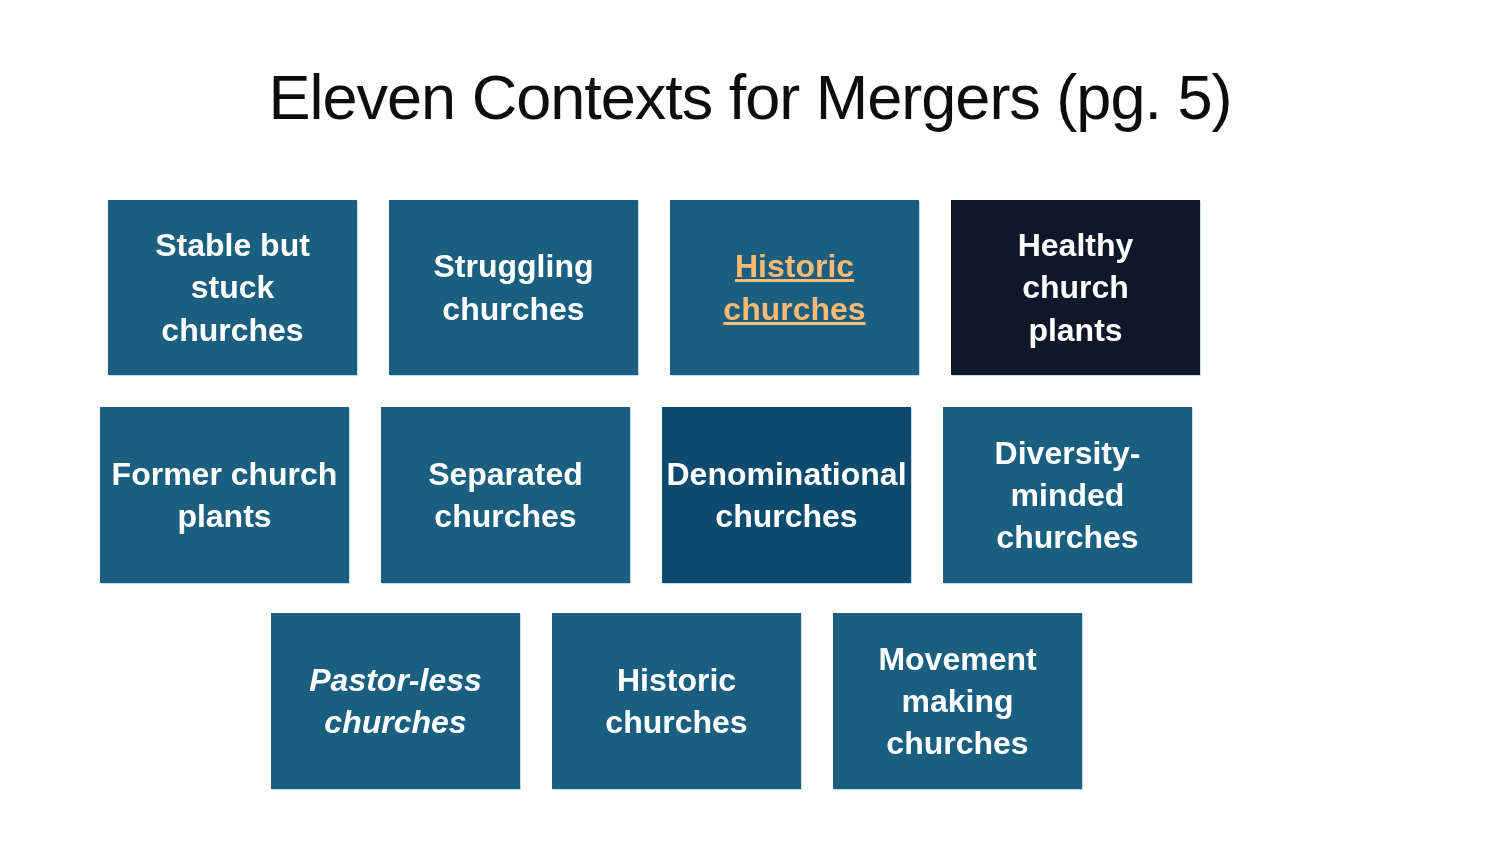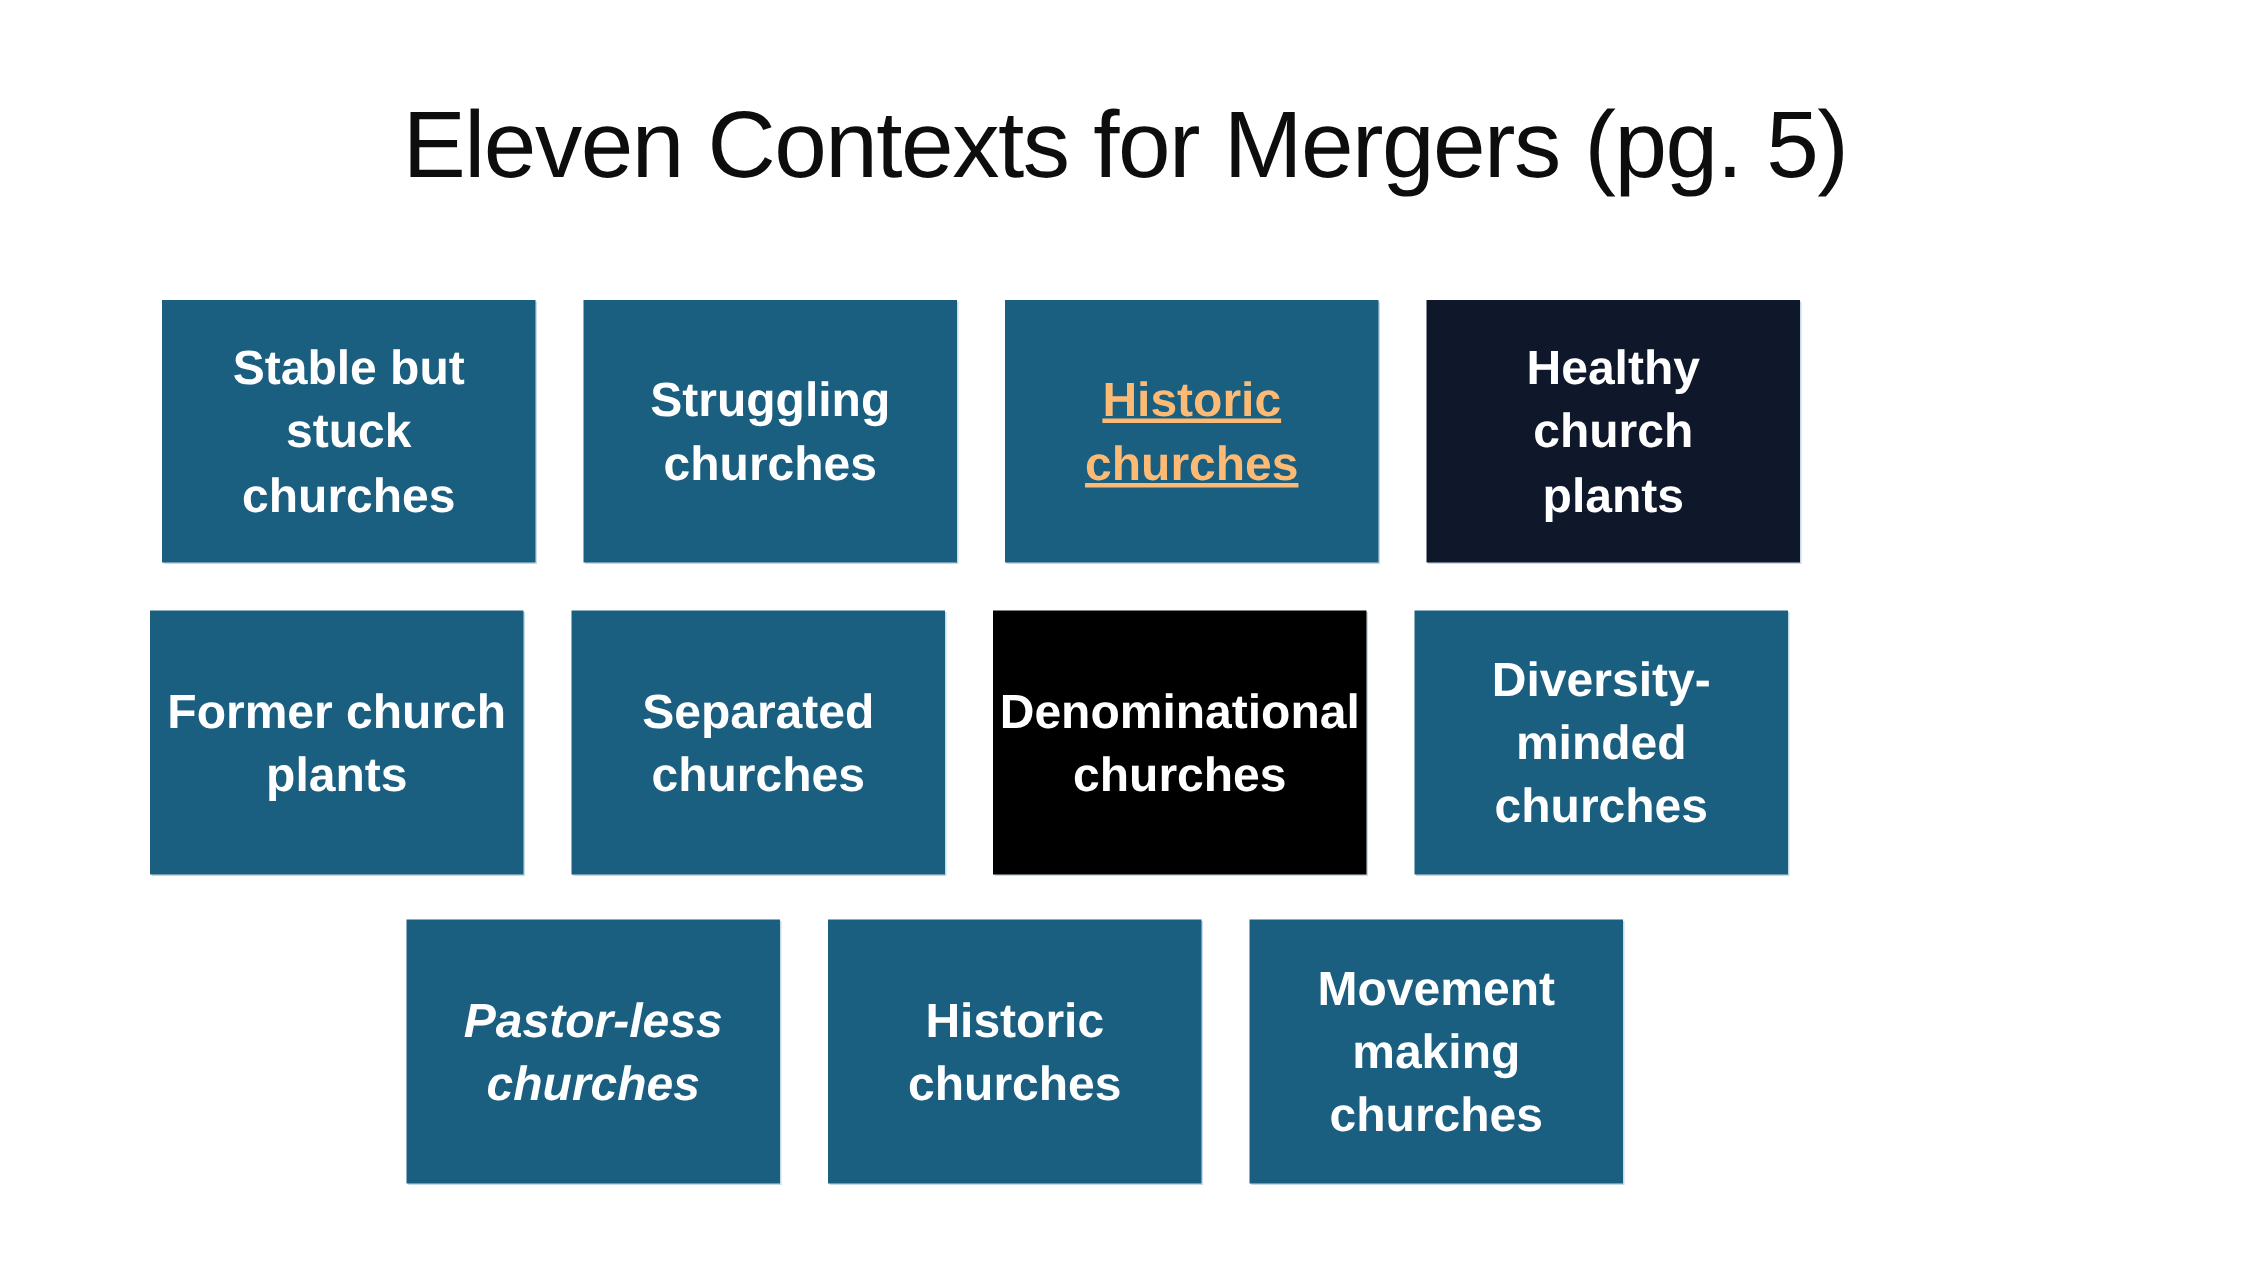--- a/index.html
+++ b/index.html
@@ -85,21 +85,21 @@
 
   <div class="box-row row-2">
     <div class="context-box" style="background: rgb(26, 94, 128);">
       <span class="box-label" style="color: rgb(255, 255, 255);">Former church
 plants</span>
     </div>
     <div class="context-box" style="background: rgb(26, 94, 128);">
       <span class="box-label" style="color: rgb(255, 255, 255);">Separated
 churches</span>
     </div>
-    <div class="context-box" style="background: #000000;">
+    <div class="context-box" style="background: #0c4a6e;">
       <span class="box-label" style="color: rgb(255, 255, 255);">Denominational
 churches</span>
     </div>
     <div class="context-box" style="background: rgb(26, 94, 128);">
       <span class="box-label" style="color: rgb(255, 255, 255);">Diversity-
 minded
 churches</span>
     </div>
   </div>
 

